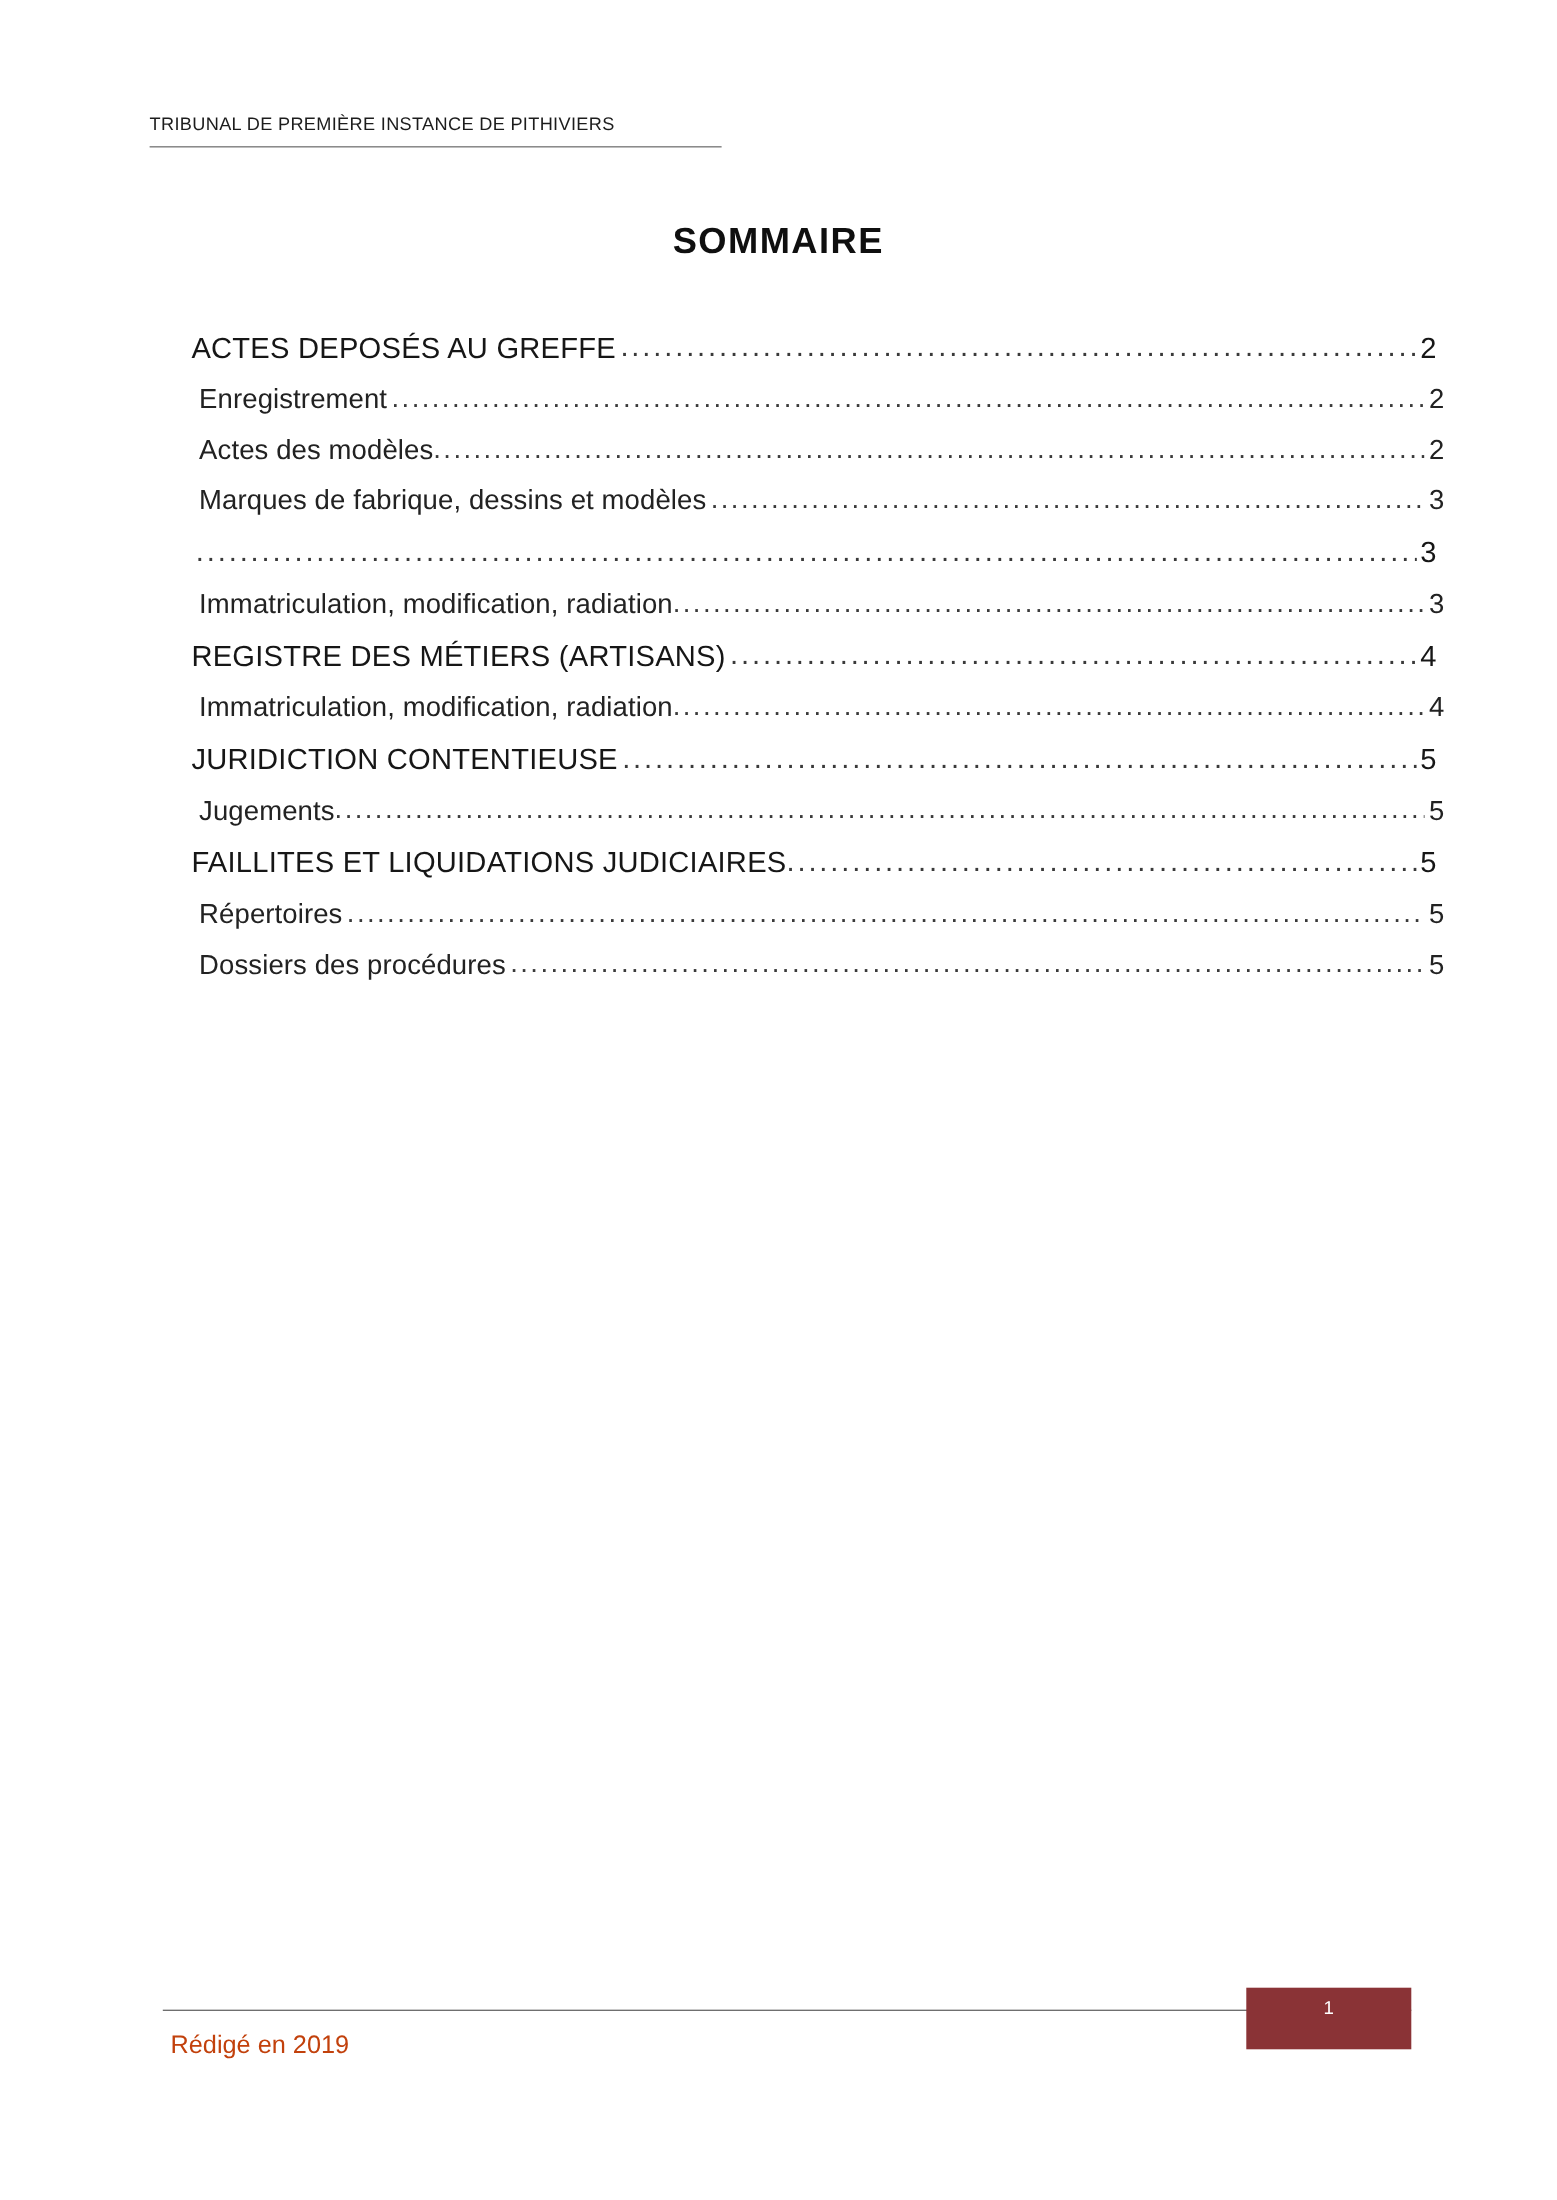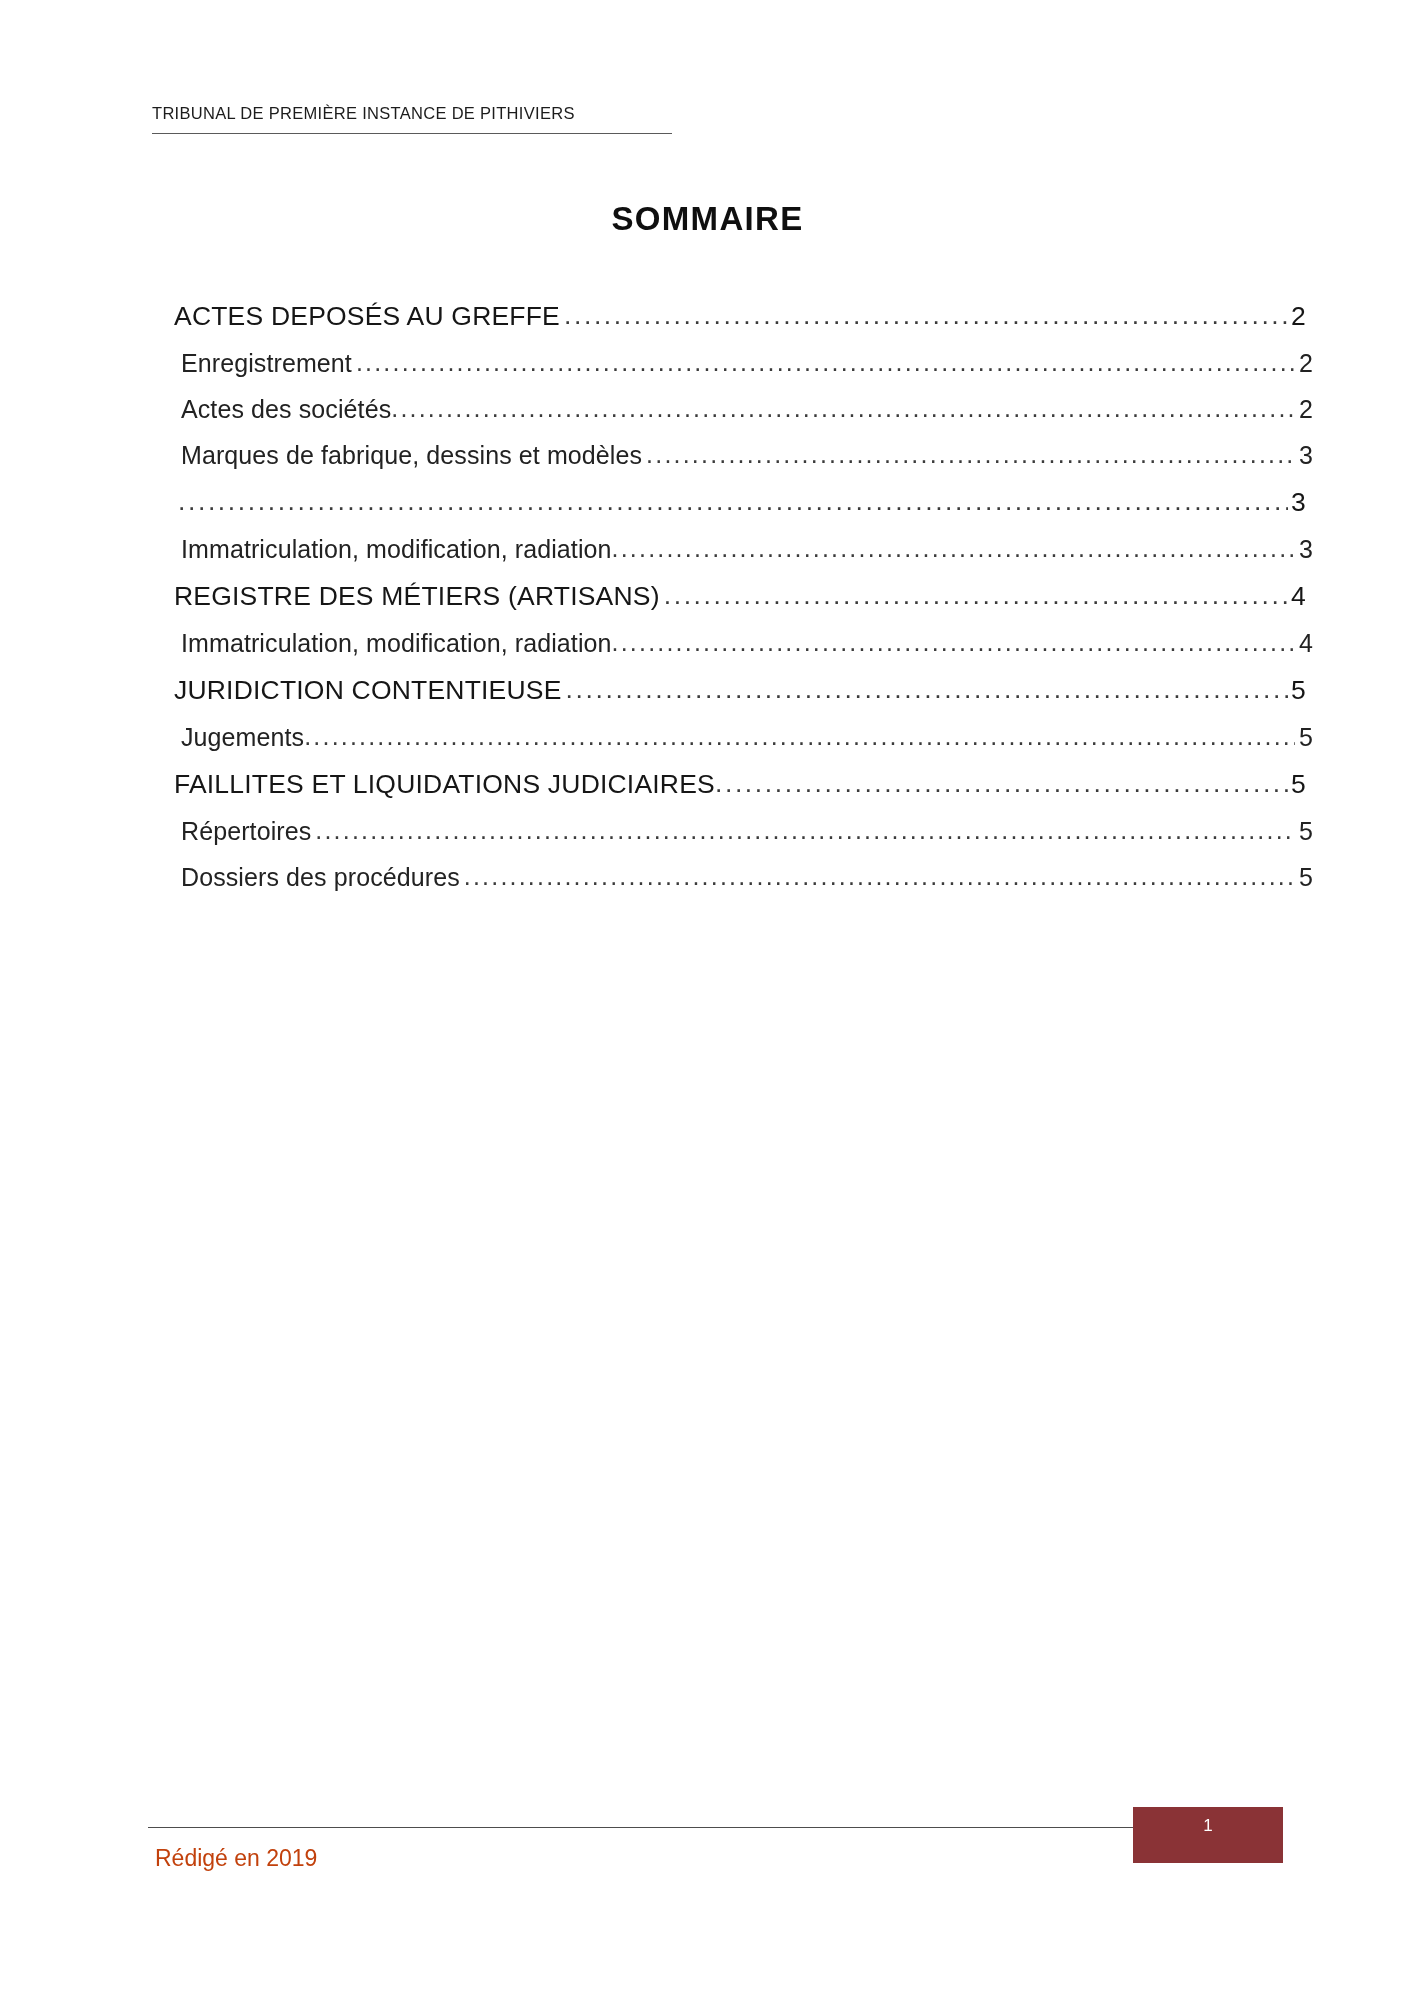--- a/index.html
+++ b/index.html
@@ -18,21 +18,21 @@
   .page {
     position: relative;
     width: 1415px;
     height: 2000px;
     box-sizing: border-box;
   }
 
   
   .header {
     position: absolute;
-    left: 152px;
+    left: 136px;
     top: 104px;
     width: 530px;
   }
   .header-text {
     font-size: 16.5px;
     letter-spacing: 0.3px;
     color: #1c1c1c;
     padding-bottom: 10px;
     white-space: nowrap;
   }
@@ -156,21 +156,21 @@
       <span class="toc-page">2</span>
     </div>
 
     <div class="toc-entry level2">
       <span class="toc-label">Enregistrement</span>
       <span class="toc-dots">........................................................................................................................................................................</span>
       <span class="toc-page">2</span>
     </div>
 
     <div class="toc-entry level2 nogap">
-      <span class="toc-label">Actes des sociétés</span>
+      <span class="toc-label">Actes des modèles</span>
       <span class="toc-dots">........................................................................................................................................................................</span>
       <span class="toc-page">2</span>
     </div>
 
     <div class="toc-entry level2">
       <span class="toc-label">Marques de fabrique, dessins et modèles</span>
       <span class="toc-dots">........................................................................................................................................................................</span>
       <span class="toc-page">3</span>
     </div>
 

